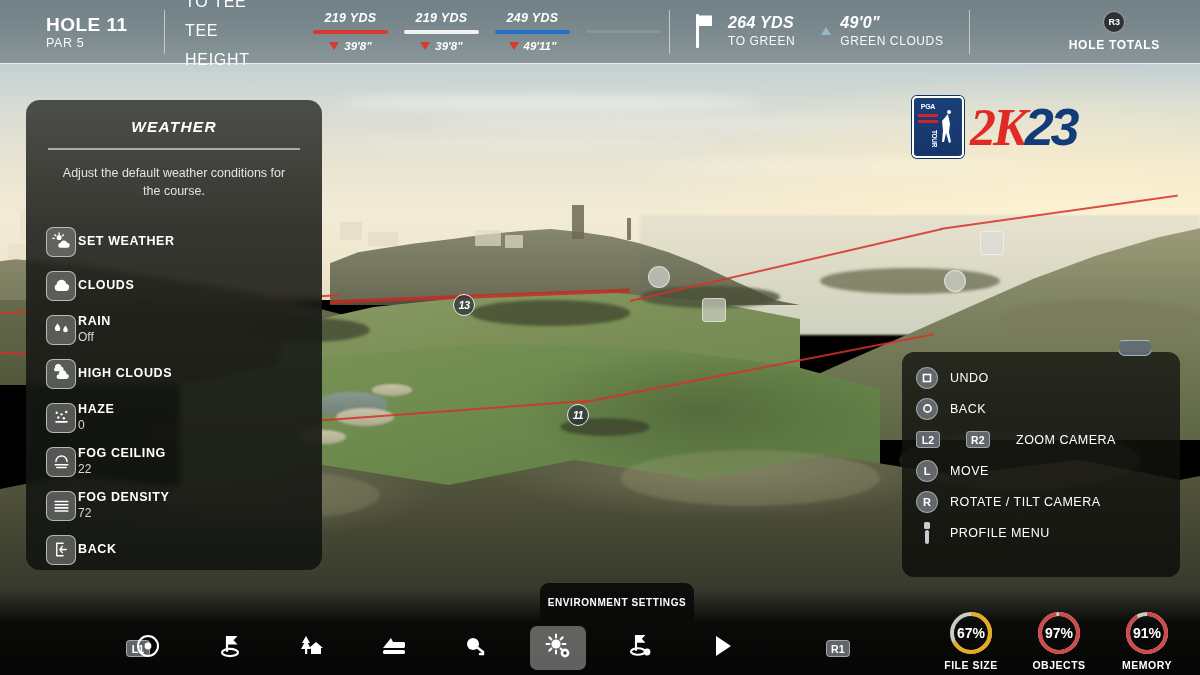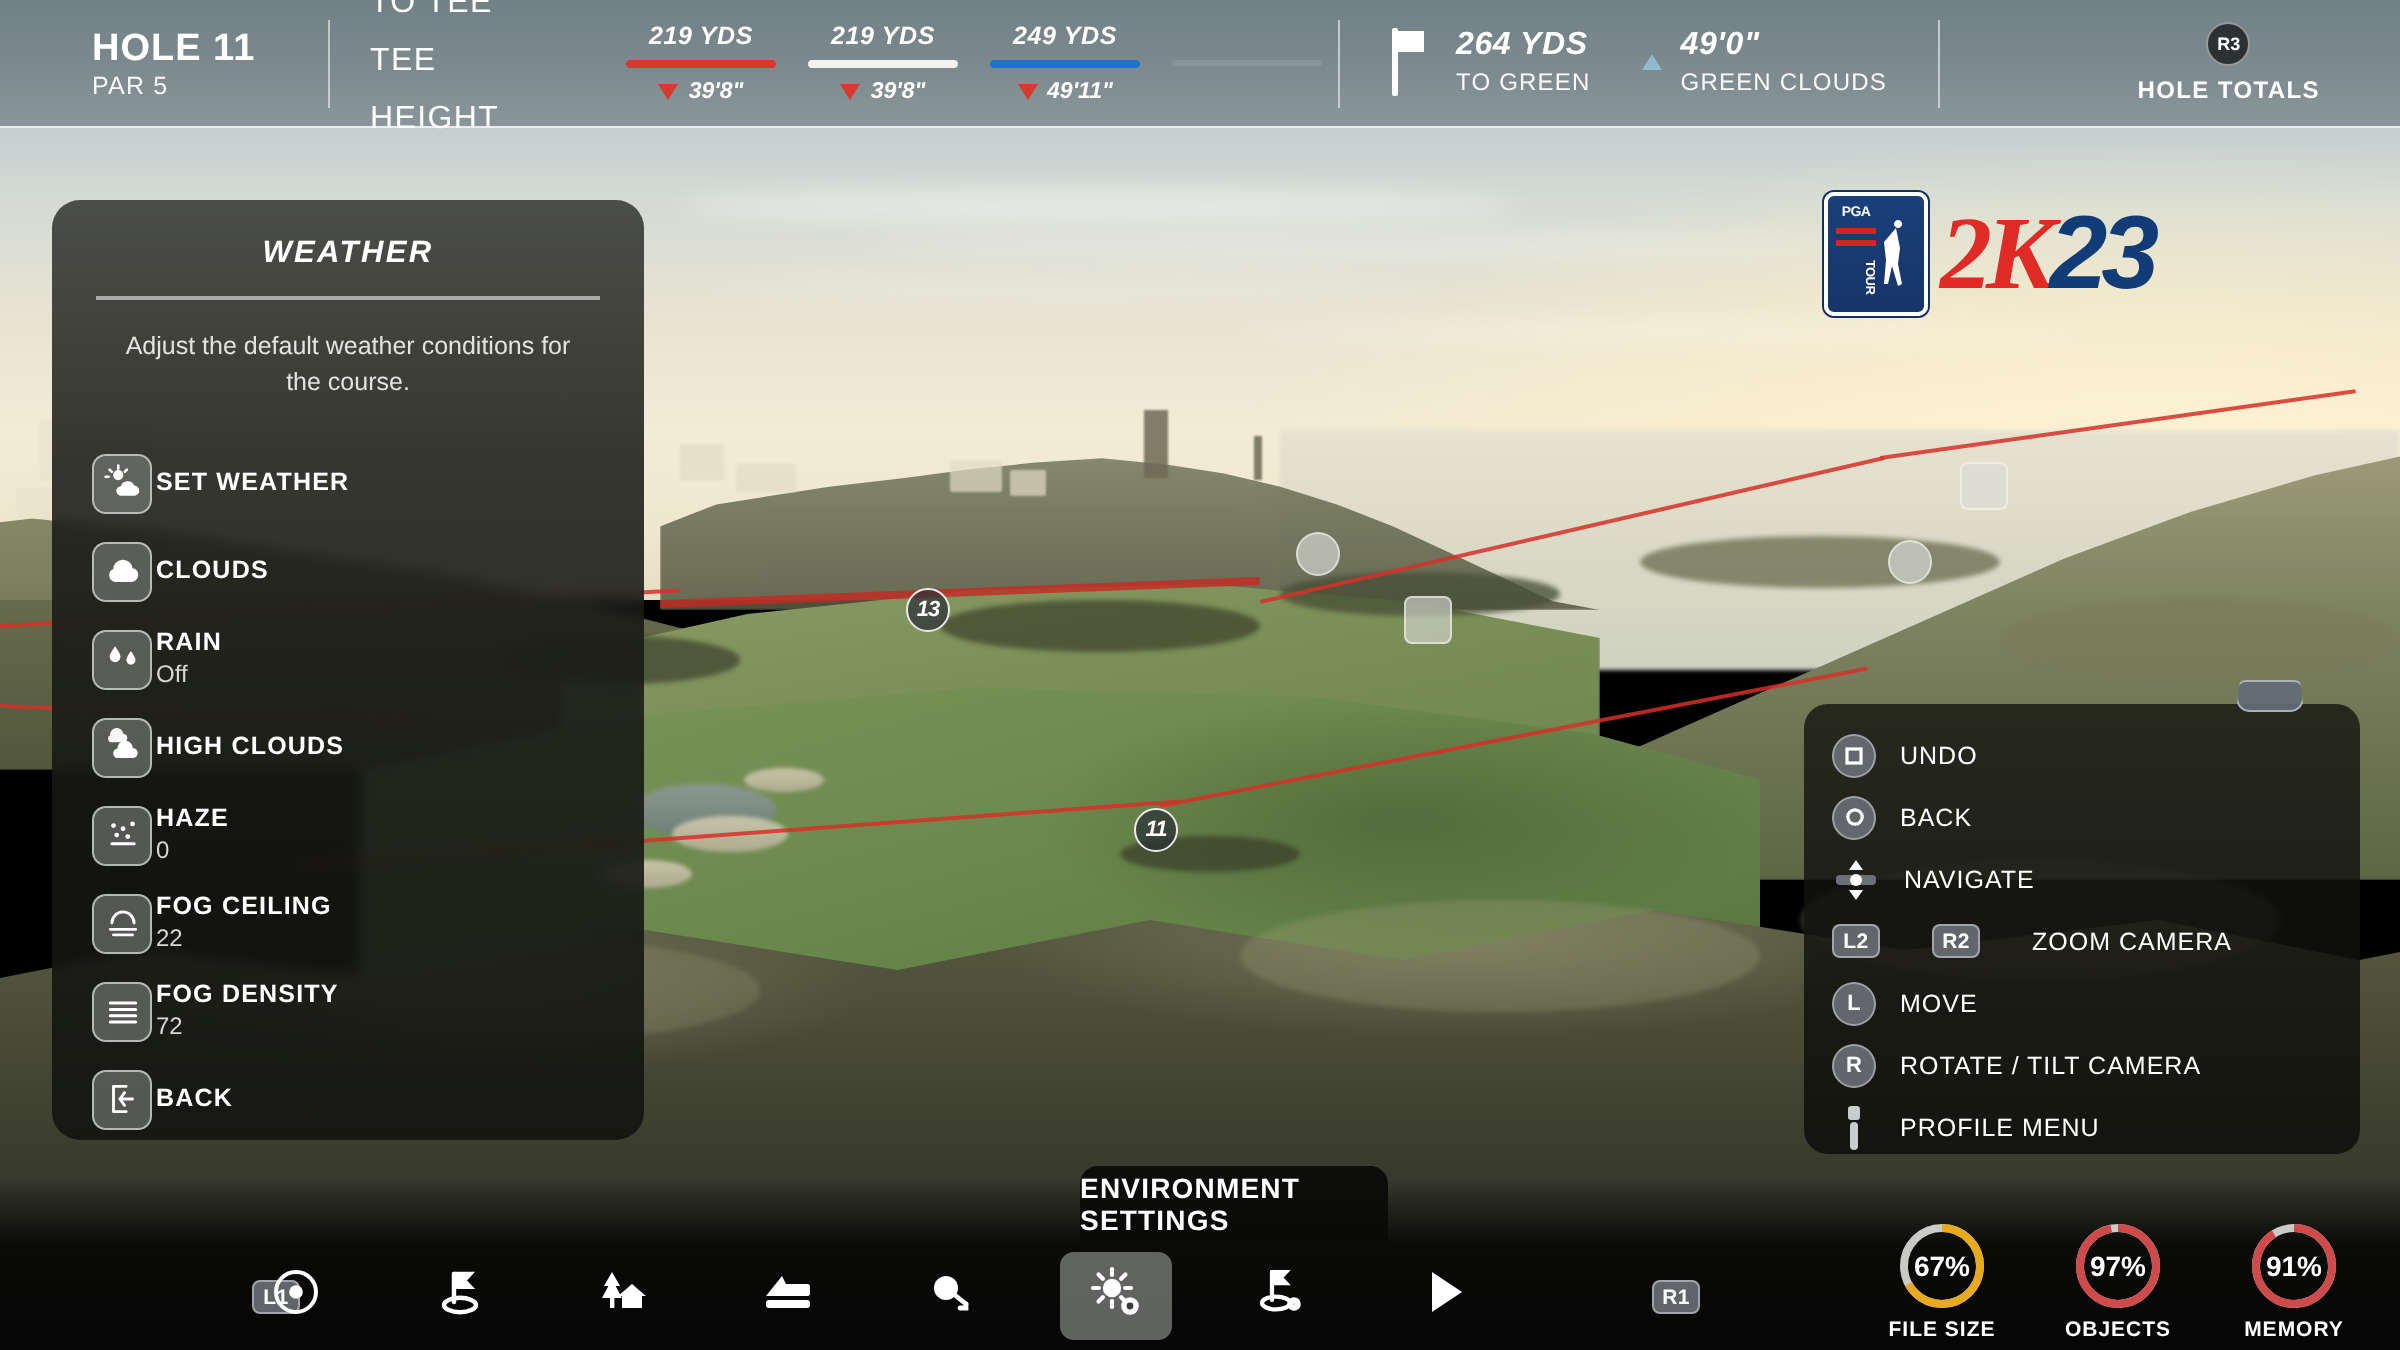--- a/index.html
+++ b/index.html
@@ -212,21 +212,21 @@
   }
   .tools { position:absolute; left:120px; bottom:0; height:54px; display:flex; align-items:center; gap:26px; }
   .tool {
     width:56px;height:44px;border-radius:7px;display:flex;align-items:center;justify-content:center;
   }
   .tool.sel { background:rgba(122,124,120,.78); }
   .tooltip {
     position:absolute; left:540px; bottom:54px; width:154px; height:38px;
     background:rgba(10,11,9,.93); border-radius:9px 9px 0 0;
     display:flex; align-items:center; justify-content:center;
-    color:#fff; font-size:14px; font-weight:bold; letter-spacing:.6px;
+    color:#fff; font-size:10px; font-weight:bold; letter-spacing:.6px;
   }
   .stats { position:absolute; right:22px; bottom:4px; display:flex; gap:26px; }
   .stat { width:62px; text-align:center; color:#fff; }
   .ring { width:46px;height:46px;margin:0 auto 3px; position:relative; }
   .ring svg { display:block; }
   .ring span {
     position:absolute; inset:0; display:flex;align-items:center;justify-content:center;
     font-size:14px; font-weight:bold;
   }
   .stat .cap { font-size:10.5px; font-weight:bold; letter-spacing:.5px; }
@@ -493,29 +493,20 @@
         </div>
         <div class="ctrl-row">
           <div class="circ">
             <svg width="11" height="11" viewBox="0 0 11 11" fill="none" stroke="#fff" stroke-width="1.6">
               <circle cx="5.5" cy="5.5" r="3.6"></circle>
             </svg>
           </div>
           <div class="ctrl-lbl" style="margin-left: 0px;">BACK</div>
         </div>
         <div class="ctrl-row">
-          <div class="dpad"><svg width="24" height="24" viewBox="0 0 24 24" fill="#fff">
-              <path d="M12 2 15.5 7h-7z"></path>
-              <path d="M12 22 8.5 17h7z"></path>
-              <rect x="2" y="9.5" width="20" height="5" rx="2" fill="#6b7075"></rect>
-              <circle cx="12" cy="12" r="3" fill="#fff"></circle>
-            </svg></div>
-          <div class="ctrl-lbl" style="margin-left: 0px;">NAVIGATE</div>
-        </div>
-        <div class="ctrl-row">
           <div class="pill" style="margin-left: 0px;">L2</div>
           <div class="pill" style="margin-left: 14px;">R2</div>
           <div class="ctrl-lbl" style="margin-left: 14px;">ZOOM CAMERA</div>
         </div>
         <div class="ctrl-row">
           <div class="circ">L</div>
           <div class="ctrl-lbl" style="margin-left: 0px;">MOVE</div>
         </div>
         <div class="ctrl-row">
           <div class="circ">R</div>

